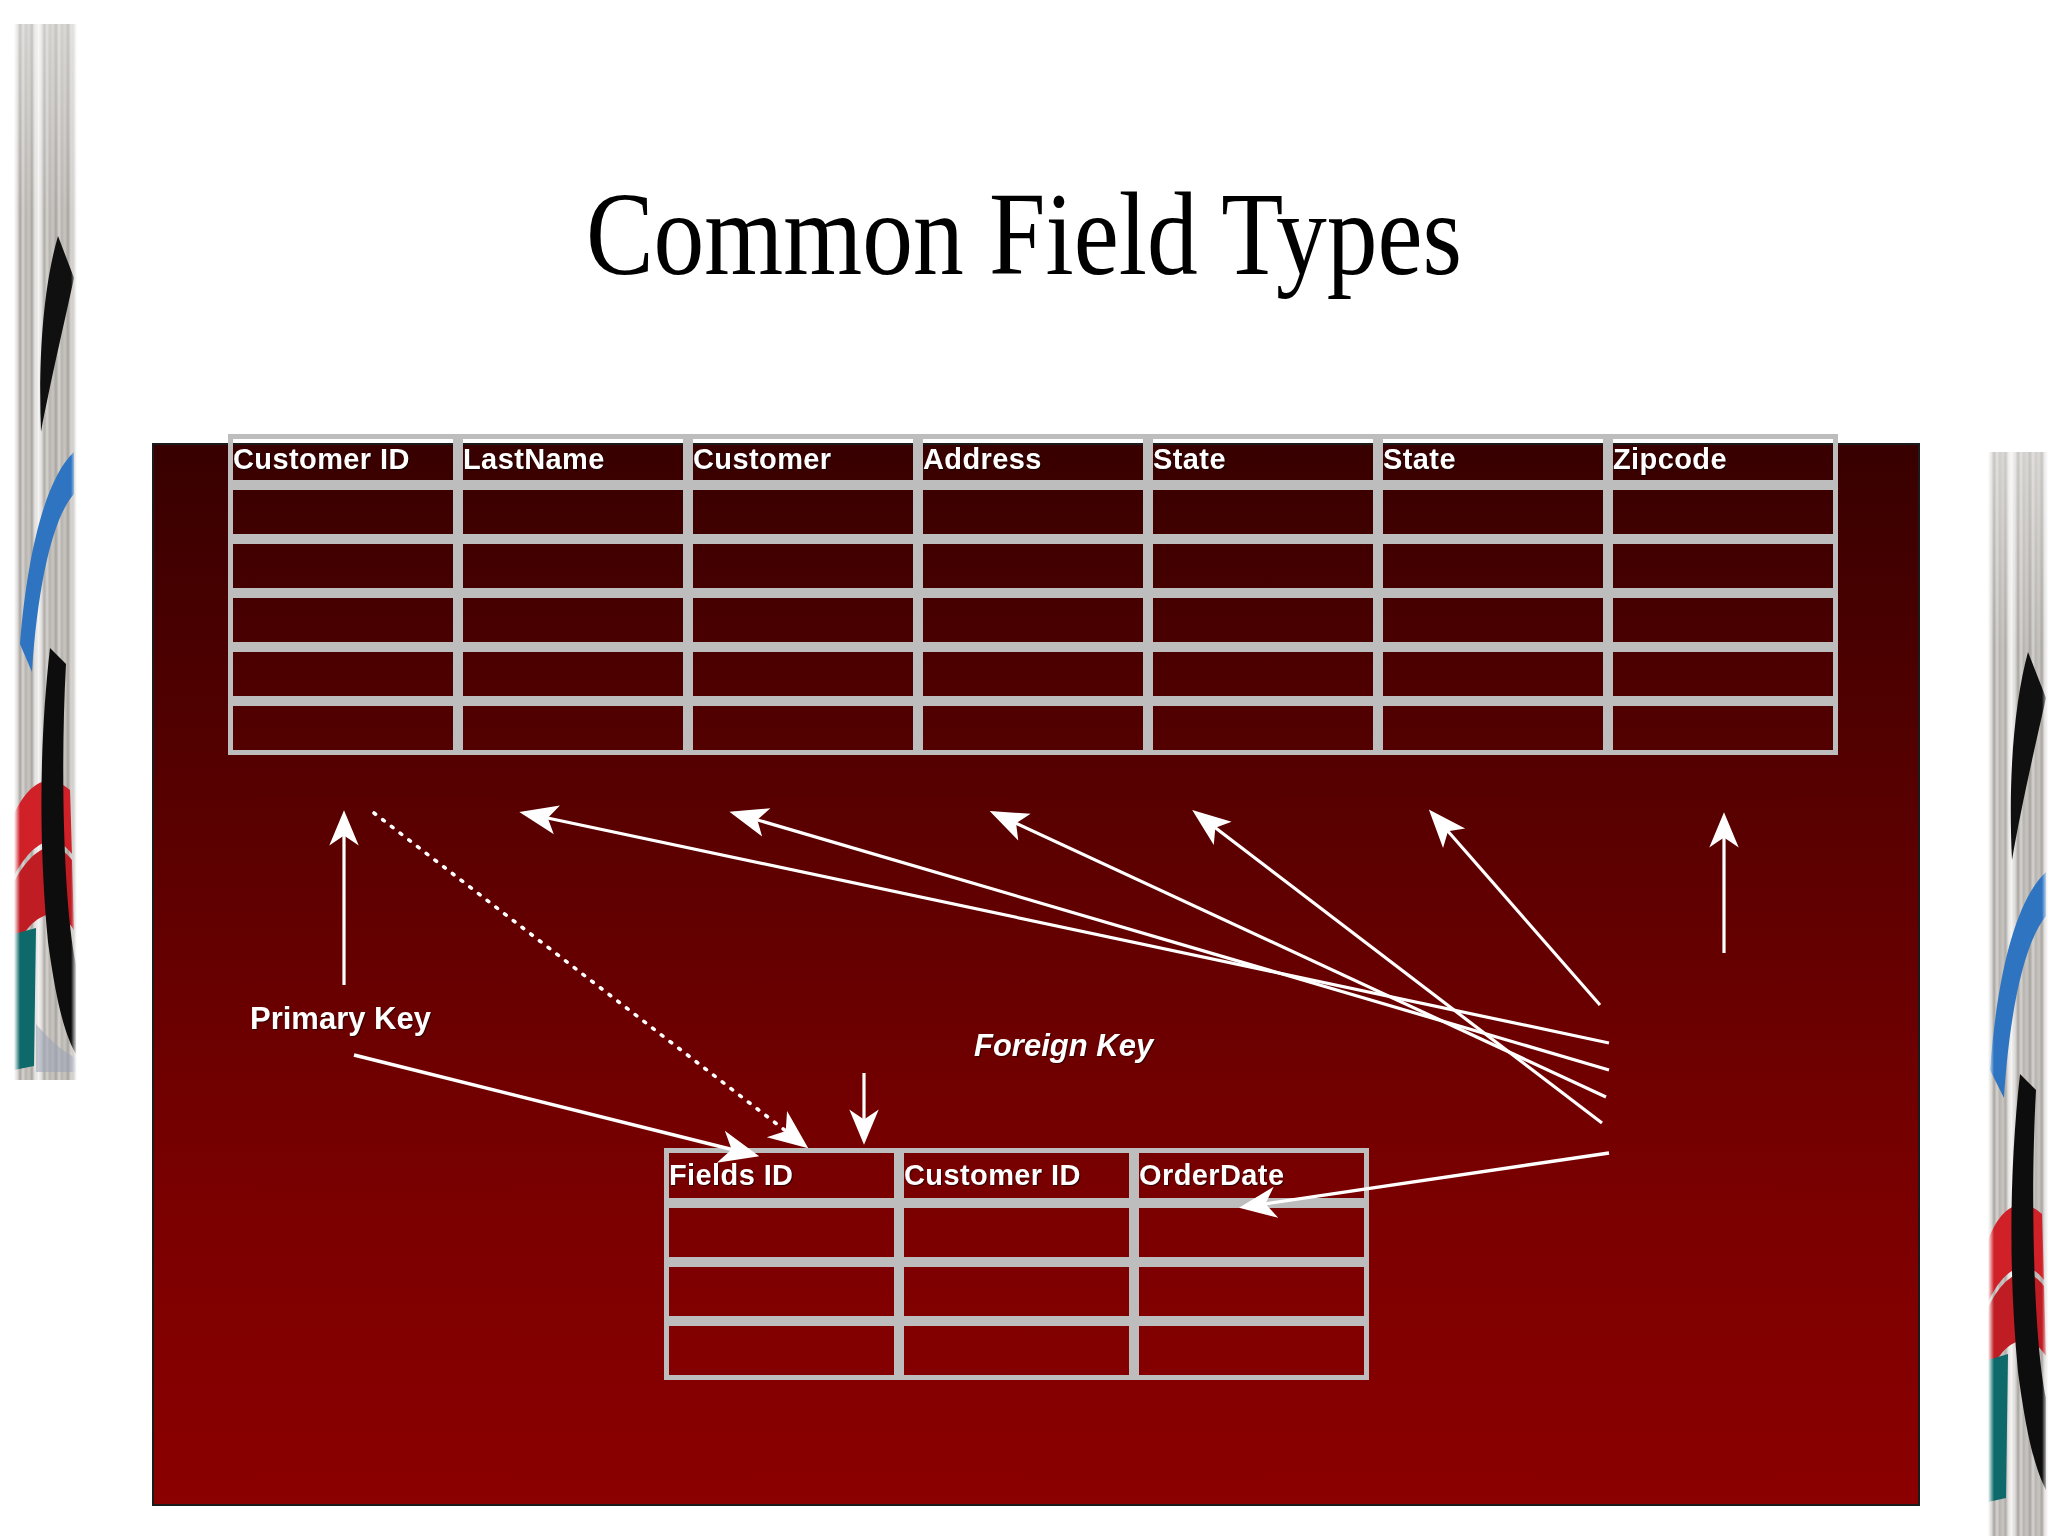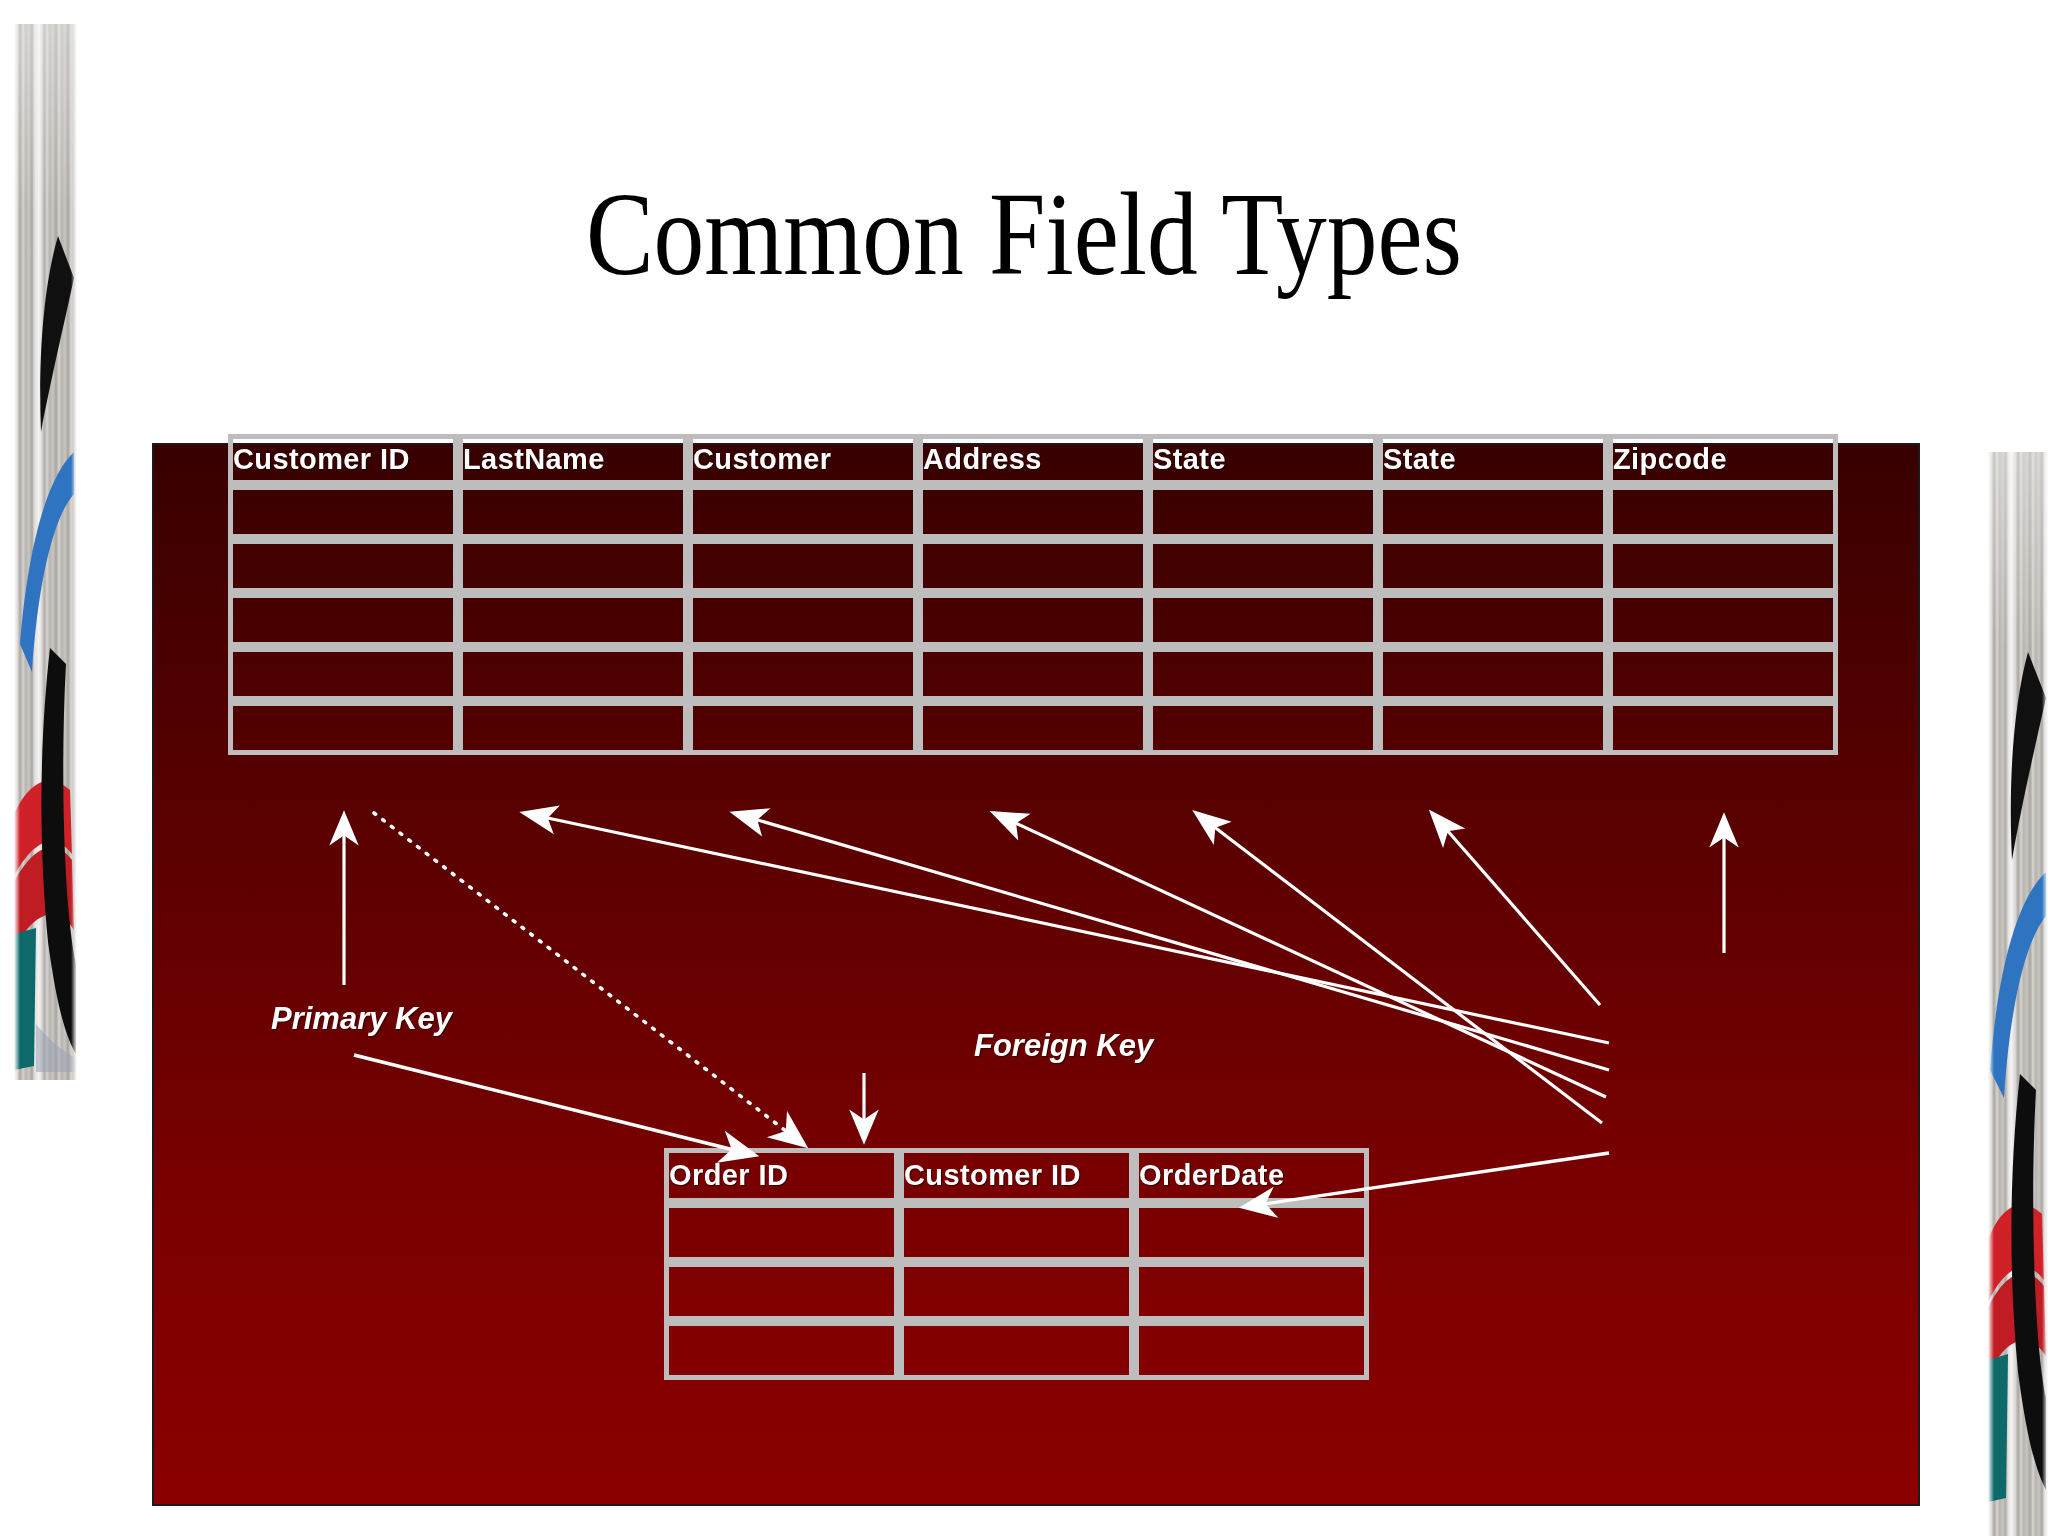--- a/index.html
+++ b/index.html
@@ -85,21 +85,21 @@
   
   .lbl{
     position:absolute;
     color:#ffffff;
     font-weight:bold;
     font-size:31px;
     line-height:1.22;
     text-shadow:1px 1px 1px rgba(0,0,0,.55);
     white-space:nowrap;
   }
-  #lbl-primary{left:117px;top:555px;font-style:italic;}
+  #lbl-primary{left:96px;top:555px;}
   #lbl-foreign{left:820px;top:582px;font-style:italic;}
   #lbl-descriptive{left:1520px;top:601px;text-align:center;white-space:normal;width:220px;}
 
   
   #arrows{position:absolute;left:0;top:0;width:1768px;height:1063px;pointer-events:none;}
 </style>
 </head>
 <body>
 
 <div class="strip" id="strip-left">
@@ -194,21 +194,21 @@
         <td></td>
           <td></td>
         <td></td>
       </tr>
     </tbody>
   </table>
 
   <table class="tbl" id="table-orders">
     <thead>
       <tr>
-        <th style="width:235px">Order ID</th>
+        <th style="width:235px">Fields ID</th>
         <th style="width:235px">Customer ID</th>
         <th style="width:235px">OrderDate</th>
       </tr>
     </thead>
     <tbody>
       <tr>
         <td></td>
           <td></td>
           <td></td>
       </tr>

